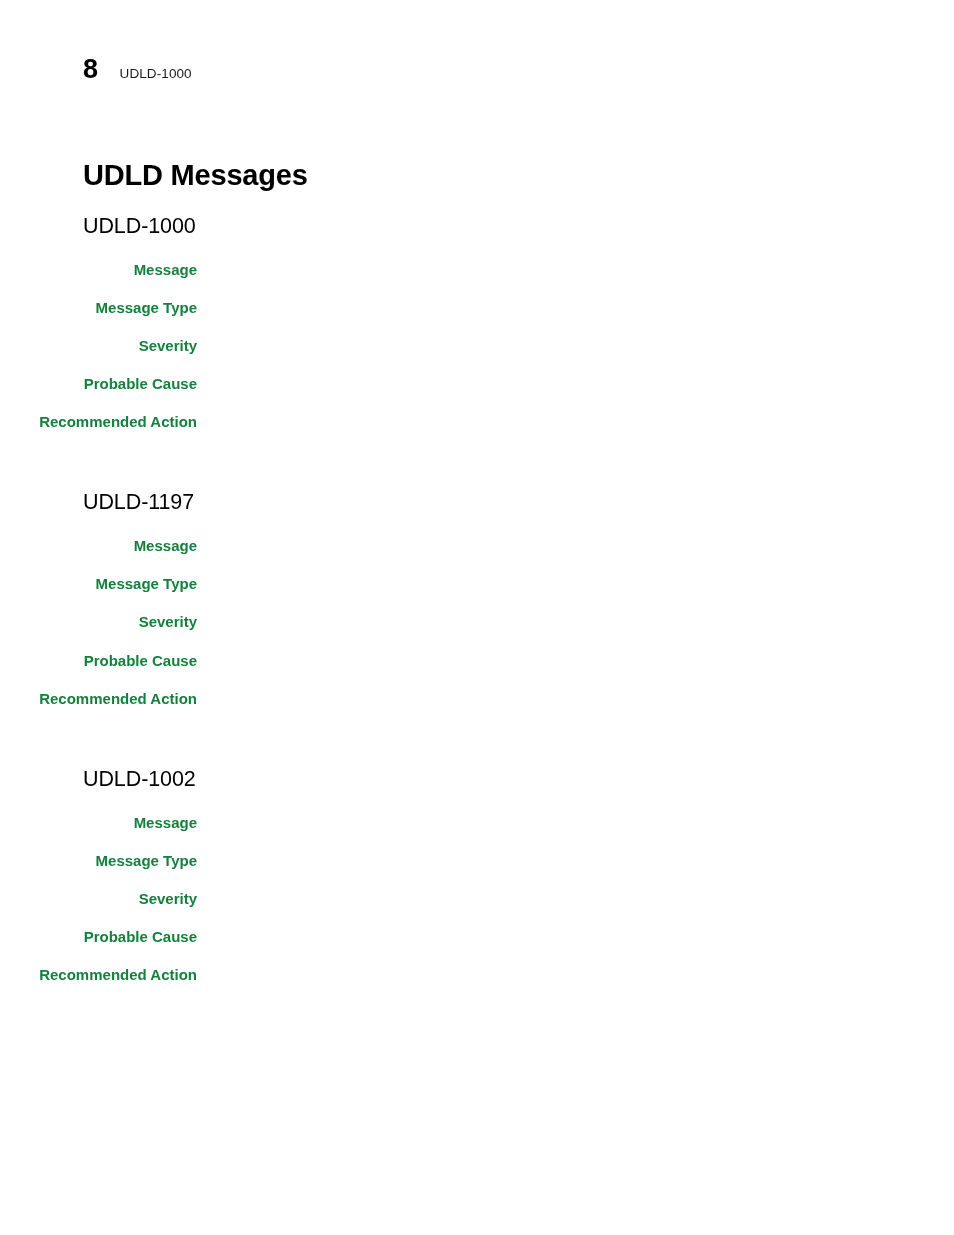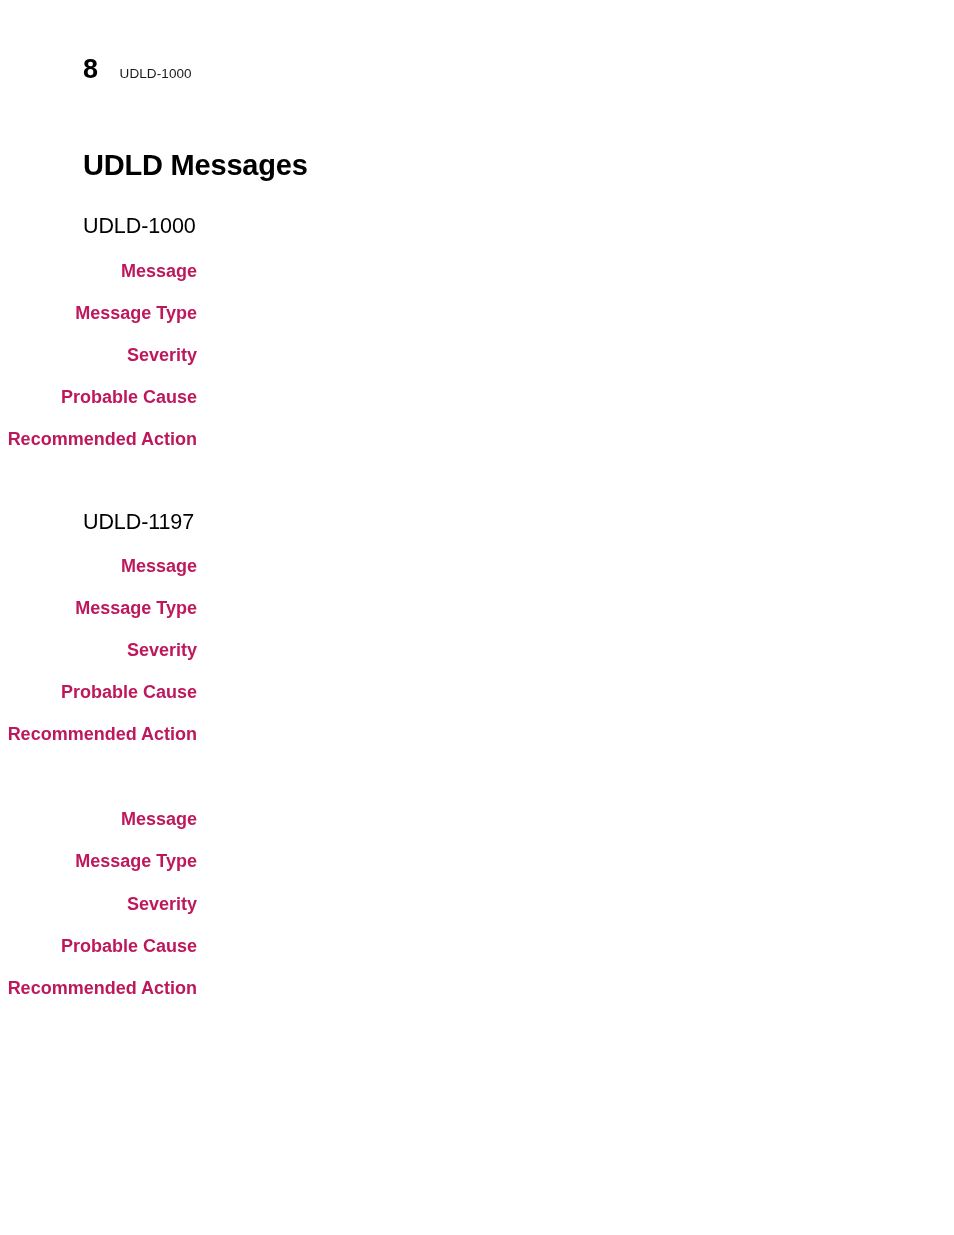--- a/index.html
+++ b/index.html
@@ -44,21 +44,21 @@
     line-height: 1;
     margin-left: 22px;
     color: #1a1a1a;
     letter-spacing: 0.1px;
   }
 
   
   .chapter-title {
     position: absolute;
     left: 83px;
-    top: 131px;
+    top: 141px;
     font-size: 29px;
     font-weight: 700;
     letter-spacing: -0.2px;
     line-height: 1.1;
     color: #000;
     white-space: nowrap;
   }
 
   
   .content {
@@ -94,24 +94,24 @@
   .field-row:last-child {
     margin-bottom: 0;
   }
 
   .field-label {
     width: 197px;
     flex: 0 0 197px;
     box-sizing: border-box;
     padding-right: 0px;
     text-align: right;
-    font-size: 18px;
+    font-size: 15px;
     font-weight: 700;
     line-height: 1.28;
-    color: #be185d;
+    color: #15803d;
   }
 
   .field-value {
     flex: 1 1 auto;
     padding-left: 18px;
     font-size: 14.5px;
     font-weight: 400;
     line-height: 1.28;
     color: #000;
     min-height: 1px;
@@ -182,20 +182,21 @@
             <div class="field-value"></div>
           </div>
           <div class="field-row">
             <div class="field-label">Recommended Action</div>
             <div class="field-value"></div>
           </div>
         </div>
       </div>
       <div class="section-gap"></div>
       <div class="msg-section">
+        <h2 class="section-heading">UDLD-1002</h2>
         <div class="field-list">
           <div class="field-row">
             <div class="field-label">Message</div>
             <div class="field-value"></div>
           </div>
           <div class="field-row">
             <div class="field-label">Message Type</div>
             <div class="field-value"></div>
           </div>
           <div class="field-row">

